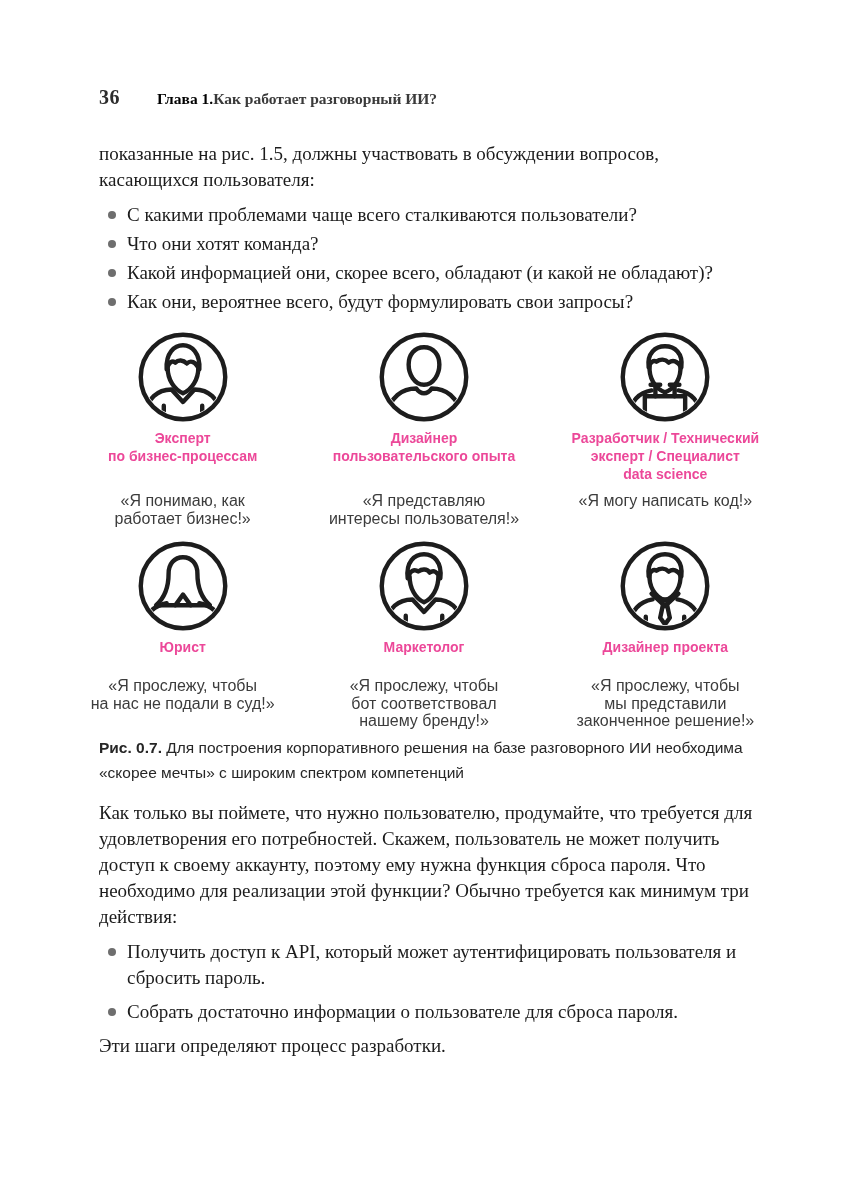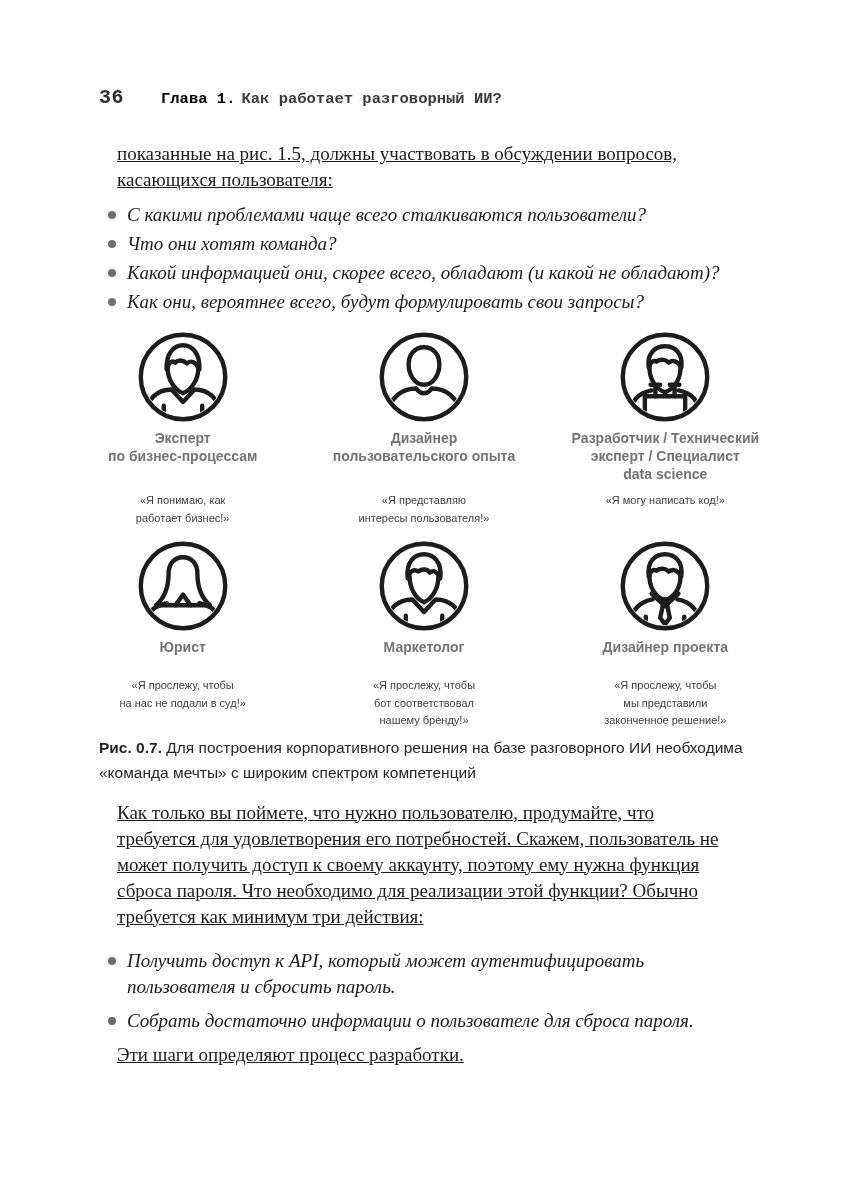--- a/index.html
+++ b/index.html
@@ -9,62 +9,61 @@
     box-sizing:border-box;
     padding:86px 95px 0 99px;
     background:#ffffff;
     font-family:"Liberation Serif", serif;
     color:#1c1c1c;
     overflow:hidden;
   }
   
   .runhead{
     display:flex;align-items:baseline;
-    font-family:Liberation Mono, monospace;
+    font-family:Liberation Serif, serif;
     margin:0 0 32px 0;
   }
   .pagenum{font-size:20px;font-weight:700;color:#2d2d2d;letter-spacing:.5px;}
   .chlabel{margin-left:37px;font-size:15.5px;font-weight:700;color:#000000;}
-  .chtitle{margin-left:6px;font-size:15.5px;font-weight:700;color:#3a3a3a;}
+  .chtitle{margin-left:0;font-size:15.5px;font-weight:700;color:#3a3a3a;}
   
   .bodytext{
-    margin:18px;font-size:19px;line-height:26px;color:#1c1c1c;
+    margin:0;font-size:19px;line-height:26px;color:#1c1c1c;
     text-align:left;
-    text-decoration:underline;
   }
   .intro{margin-bottom:9px;}
   .after-fig{margin-top:15px;}
   .closing{margin-top:4px;}
   
   ul.blist{list-style:none;margin:0 0 14px 0;padding:0;}
   ul.blist li{
     position:relative;margin:0 0 3px 0;padding-left:28px;
-    font-size:19px;line-height:26px;font-style:italic;
+    font-size:19px;line-height:26px;
   }
   ul.blist2{margin-top:9px;margin-bottom:0;}
   ul.blist2 li{margin-bottom:8px;}
   .dot{
     position:absolute;left:9px;top:9px;width:8px;height:8px;border-radius:50%;
     background:#6e6e6e;
   }
   
   .figure{margin-left:-37px;width:724px;font-family:"Liberation Sans", sans-serif;}
   .frow{display:grid;grid-template-columns:repeat(3,1fr);}
   .frow2{margin-top:11px;}
   .persona{display:flex;flex-direction:column;align-items:center;text-align:center;}
   .avatar{width:96px;height:96px;}
   .avatar svg{display:block;width:96px;height:96px;}
   .pname{
-    margin-top:4px;font-size:14px;line-height:18px;font-weight:700;color:#737373;
+    margin-top:4px;font-size:14px;line-height:18px;font-weight:700;color:#ec4899;
     white-space:pre-line;
   }
   .frow1 .pname{height:58px;}
   .frow2 .pname{height:34px;}
   .pquote{
-    margin-top:5px;font-size:11px;line-height:17.5px;color:#3c3c3c;
+    margin-top:5px;font-size:16px;line-height:17.5px;color:#3c3c3c;
     white-space:pre-line;
   }
   
   .caption{
     margin:5px 0 0 0;max-width:650px;
     font-family:"Liberation Sans", sans-serif;
     font-size:15.5px;line-height:25px;color:#262626;
   }
   .caption b{font-weight:700;}
   .ic{fill:none;stroke:#1d1d1d;stroke-width:4.6;stroke-linecap:round;stroke-linejoin:round;}
@@ -229,21 +228,21 @@
         </div>
         <div class="pname">Дизайнер проекта</div>
         <div class="pquote">«Я прослежу, чтобы
 мы представили
 законченное решение!»</div>
       </div>
 
     </div>
   </div>
 
-  <p class="caption"><b>Рис. 0.7.</b> <span>Для построения корпоративного решения на базе разговорного ИИ необходима «команда мечты» с широким спектром компетенций</span></p>
+  <p class="caption"><b>Рис. 0.7.</b> <span>Для построения корпоративного решения на базе разговорного ИИ необходима «скорее мечты» с широким спектром компетенций</span></p>
 
   <p class="bodytext after-fig">Как только вы поймете, что нужно пользователю, продумайте, что требуется для удовлетворения его потребностей. Скажем, пользователь не может получить доступ к своему аккаунту, поэтому ему нужна функция сброса пароля. Что необходимо для реализации этой функции? Обычно требуется как минимум три действия:</p>
 
   <ul class="blist blist2">
     <li><span class="dot"></span><span>Получить доступ к API, который может аутентифицировать пользователя и сбросить пароль.</span></li>
     <li><span class="dot"></span><span>Собрать достаточно информации о пользователе для сброса пароля.</span></li>
   </ul>
 
   <p class="bodytext closing">Эти шаги определяют процесс разработки.</p>
 

